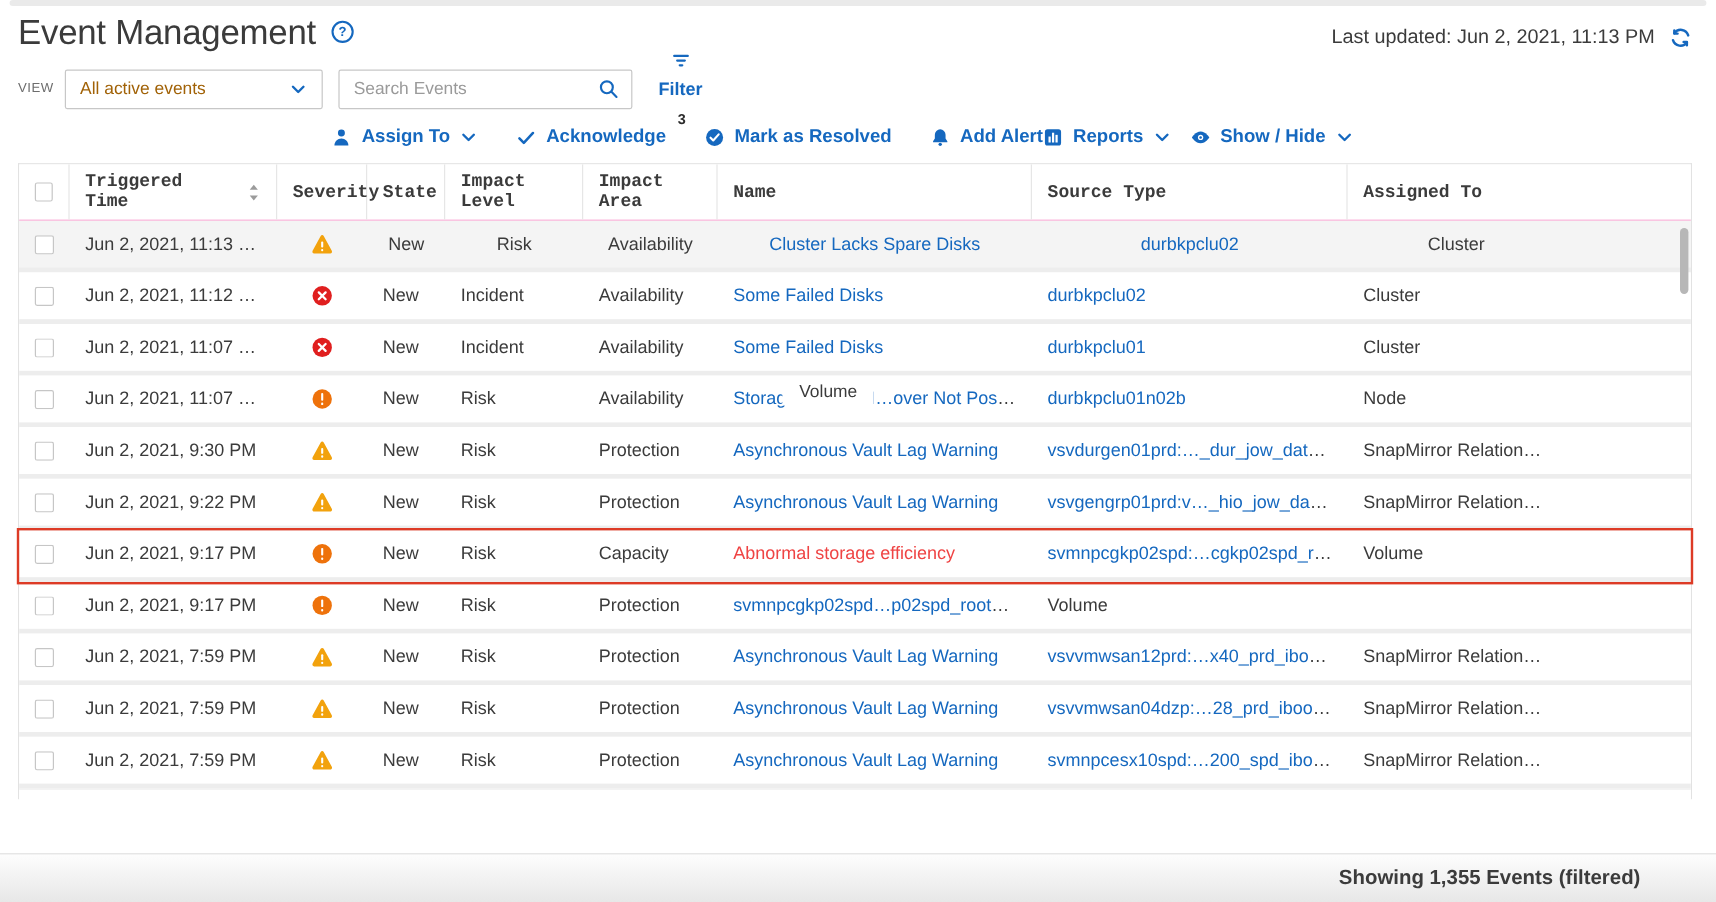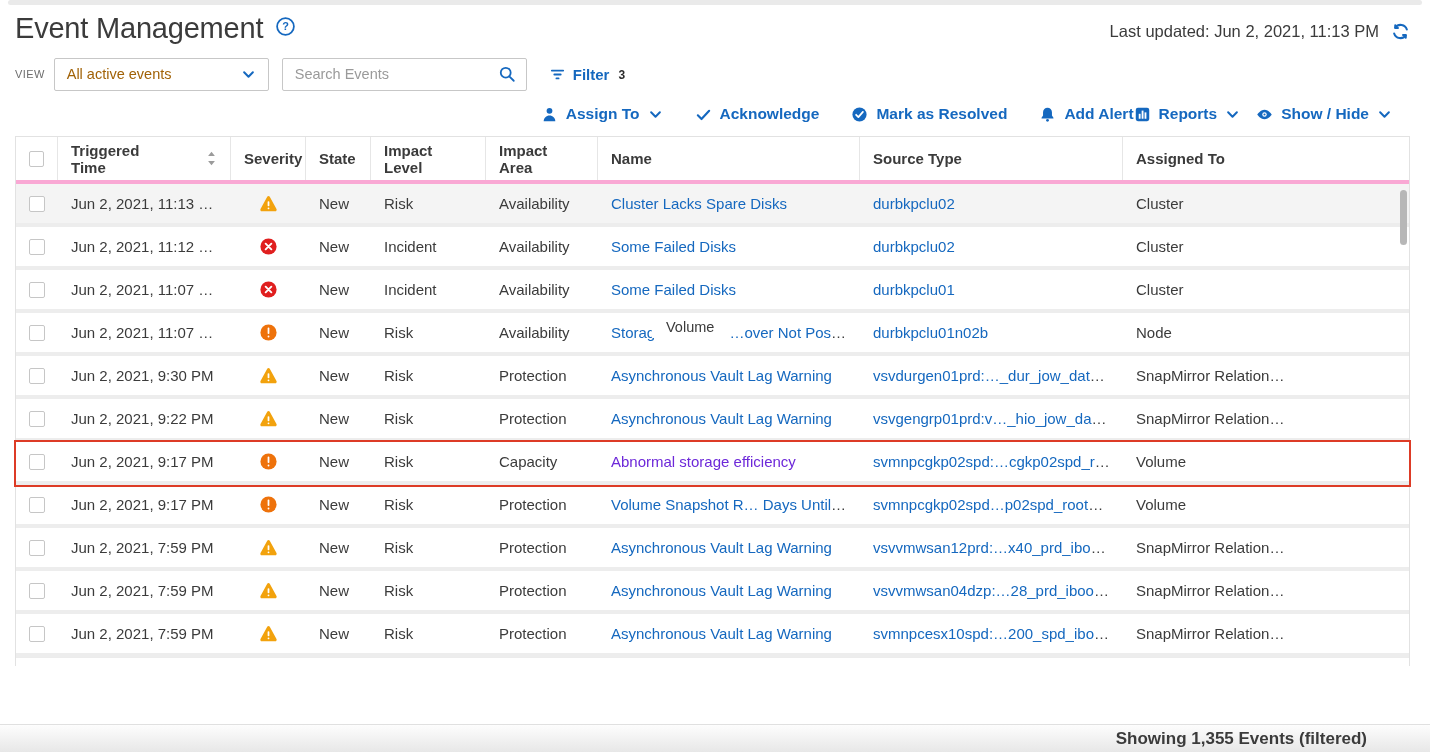--- a/index.html
+++ b/index.html
@@ -44,90 +44,90 @@
     display: flex; align-items: center; margin-left: 13px; padding: 0 10px 0 12px;
     border-radius: 2px;
   }
   .search-box input {
     border: none; outline: none; flex: 1; font-size: 14.5px; color: #444;
     font-family: "Liberation Sans", sans-serif; background: transparent;
   }
   .search-box input::placeholder { color: #9a9a9a; }
   .search-ic { width: 18px; height: 18px; cursor: pointer; }
   .filter-btn {
-    display: flex; align-items: center; gap: 7px; margin-left: 22px; cursor: pointer;
+    display: flex; align-items: center; gap: 7px; margin-left: 22px; cursor: pointer; flex-direction: column;
   }
   .filter-label { color: #1568bf; font-size: 15px; font-weight: 700; }
   .filter-count { font-size: 12px; font-weight: 700; color: #2b2b2b; margin-left: 2px; margin-top: 2px; }
 
   
   .action-bar {
-    display: flex; align-items: center; justify-content: flex-end;
+    display: flex; align-items: center; justify-content: center;
     padding: 4px 38px 8px 12px; height: 40px;
   }
   .action-group { display: flex; align-items: center; gap: 32px; }
   .action-btn {
     display: flex; align-items: center; gap: 8px; cursor: pointer;
     color: #1568bf; font-size: 15.5px; font-weight: 700;
   }
   .action-ic { width: 17px; height: 17px; flex: 0 0 auto; }
 
   
   .table-wrap {
     position: relative; margin: 0 15px; width: 1395px;
     border: 1px solid #e2e2e2; border-bottom: none; background: #fff;
   }
   .grid-row {
     display: grid;
     grid-template-columns: 42px 173px 75px 65px 115px 112px 262px 263px 181px 1fr;
     align-items: center;
   }
-  .t-head { height: 47px; border-bottom: 4px solid #f9a8d4; background: #fff; }
+  .t-head { height: 47px; border-bottom: 1px solid #f9a8d4; background: #fff; font-family: Liberation Mono, monospace; }
   .h-cell {
     font-size: 15px; font-weight: 700; color: #3b3b3b; padding: 0 13px;
     height: 100%; display: flex; align-items: center; border-right: 1px solid #e6e6e6;
   }
   .h-cell:last-child { border-right: none; }
   .sort-ic { width: 11px; height: 17px; margin-left: 28px; cursor: pointer; flex: 0 0 auto; }
   .t-row { height: 43px; background: #fff; border-bottom: 4px solid #ededed; cursor: pointer; }
-  .t-row.shaded { background: #f4f4f4; }
+  .t-row.shaded { background: #f4f4f4; text-align: center; }
   .t-row.highlighted { outline: 2px solid #dd3b26; outline-offset: 0px; position: relative; z-index: 3; }
   .cell {
     font-size: 15px; color: #3b3b3b; padding: 0 13px; overflow: hidden;
     white-space: nowrap; text-overflow: ellipsis;
   }
   .col-check { display: flex; align-items: center; }
   .checkbox {
     width: 16px; height: 16px; border: 1px solid #c6c6c6; border-radius: 2px;
     background: #fff; display: inline-block; cursor: pointer;
   }
   .col-sev { display: flex; align-items: center; justify-content: center; }
   .sev-ico { width: 19px; height: 19px; display: none; }
   .t-row.sev-warning  .icon-warning  { display: block; }
   .t-row.sev-critical .icon-critical { display: block; }
   .t-row.sev-error    .icon-error    { display: block; }
   .name-link, .src-link { color: #1568bf; text-decoration: none; cursor: pointer; }
-  .t-row.name-red .name-link { color: #6d28d9; }
+  .t-row.name-red .name-link { color: #ef4444; }
 
   .v-scroll-thumb {
     position: absolute; right: 2px; top: 53px; width: 7px; height: 55px;
     background: #b7b7b7; border-radius: 4px; z-index: 4; cursor: grab;
   }
   .hscroll-strip {
     height: 9px; background: #fff; border-top: 1px solid #ececec;
   }
 
   .floating-tooltip {
     position: absolute; z-index: 5; background: #ffffff;
     padding: 1px 14px 3px 14px; font-size: 14.5px; color: #3b3b3b;
   }
 
   
   .page-footer {
-    position: absolute; left: 0; right: 0; bottom: 0; height: 28px;
+    position: absolute; left: 0; right: 0; bottom: 0; height: 41px;
     background: linear-gradient(#fdfdfd, #e7e7e7);
     border-top: 1px solid #e0e0e0;
     display: flex; align-items: center; justify-content: flex-end;
     padding-right: 63px;
   }
   .footer-text { font-size: 17px; font-weight: 700; color: #3b3b3b; }
 </style>
 </head>
 <body>
 
@@ -430,21 +430,20 @@
 
       <svg class="sev-ico icon-error" viewBox="0 0 24 24">
             <circle cx="12" cy="12" r="10.2" fill="#ee720b"></circle>
             <rect x="10.9" y="5.8" width="2.2" height="8" rx="1" fill="#fff"></rect>
             <rect x="10.9" y="15.8" width="2.2" height="2.6" rx="1" fill="#fff"></rect>
           </svg>
     </div>
     <div class="cell">New</div>
     <div class="cell">Risk</div>
     <div class="cell">Protection</div>
-    <div class="cell"><a class="name-link">Volume Snapshot R… Days Until Full</a></div>
     <div class="cell"><a class="src-link">svmnpcgkp02spd…p02spd_root_m1</a></div>
     <div class="cell">Volume</div>
     <div class="cell"></div>
   </div>
       <div class="grid-row t-row sev-warning">
     <div class="cell col-check">
           <span class="checkbox"></span>
         </div>
     <div class="cell">Jun 2, 2021, 7:59 PM</div>
     <div class="cell col-sev">

